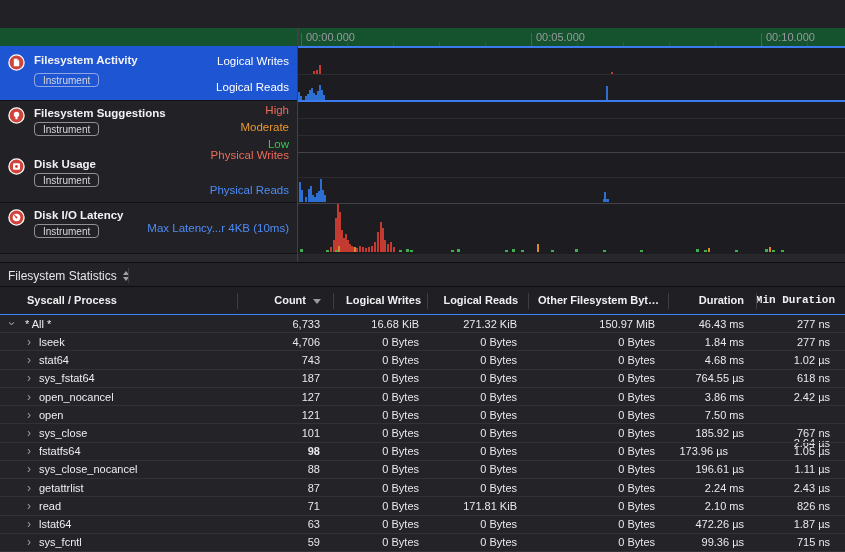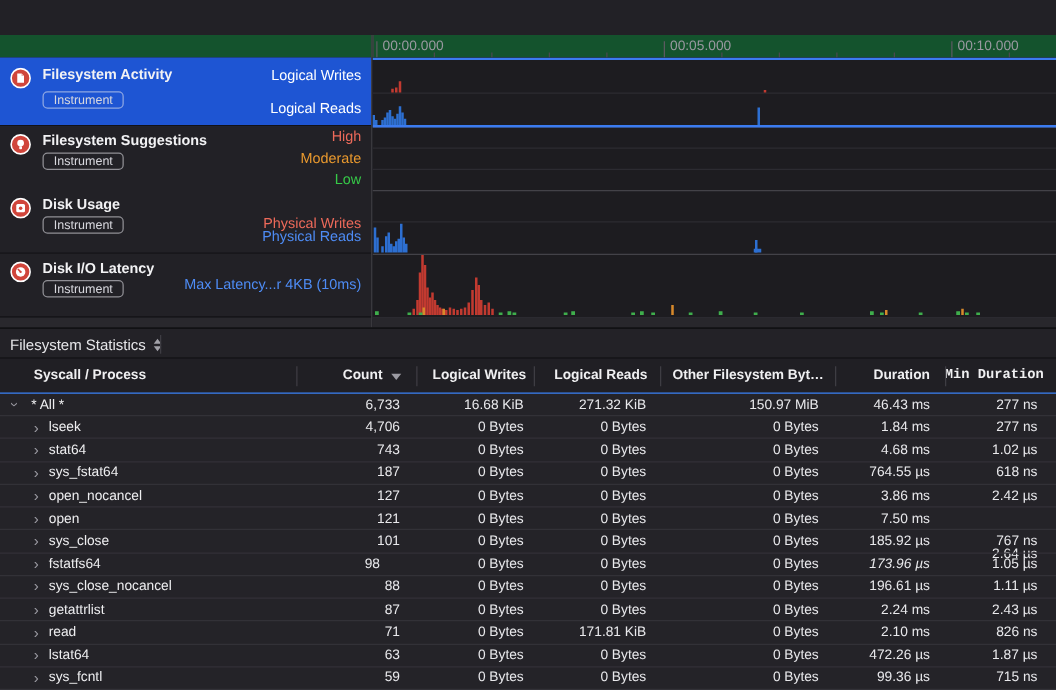--- a/index.html
+++ b/index.html
@@ -131,21 +131,21 @@
         <div class="lane-label" style="top: 42.5px; color: rgb(54, 201, 72);">Low</div>
       </div>
       <div class="track-hdr" style="top: 106px; height: 51px;">
         <div class="t-icon" style="top: 6px;"><svg width="17" height="17" viewBox="0 0 17 17">
             <circle cx="8.5" cy="8.5" r="7.6" fill="#d0453b" stroke="#fff" stroke-width="1.3"></circle>
             <rect x="5" y="5.2" width="7" height="6.6" rx="1.2" fill="#fff"></rect>
             <circle cx="8.5" cy="8.5" r="1.4" fill="#d0453b"></circle>
           </svg></div>
         <div class="t-title" style="top: 6px;">Disk Usage</div>
         <div class="t-badge" style="top: 21px;">Instrument</div>
-        <div class="lane-label" style="top: 27px; color: rgb(238, 106, 90);">Physical Writes</div>
+        <div class="lane-label" style="top: 3px; color: rgb(238, 106, 90);">Physical Writes</div>
         <div class="lane-label" style="top: 37.5px; color: rgb(78, 140, 245);">Physical Reads</div>
       </div>
       <div class="track-hdr" style="top: 157px; height: 51px;">
         <div class="t-icon" style="top: 6px;"><svg width="17" height="17" viewBox="0 0 17 17">
             <circle cx="8.5" cy="8.5" r="7.6" fill="#d0453b" stroke="#fff" stroke-width="1.3"></circle>
             <circle cx="8.5" cy="8.5" r="3.8" fill="#fff"></circle>
             <line x1="8.5" y1="8.5" x2="6.3" y2="6.2" stroke="#d0453b" stroke-width="1.2"></line>
             <circle cx="8.5" cy="8.5" r="0.9" fill="#d0453b"></circle>
           </svg></div>
         <div class="t-title" style="top: 6px;">Disk I/O Latency</div>
@@ -345,25 +345,25 @@
         <div class="cell-num" style="right: 525px;">101</div>
         <div class="cell-num" style="right: 426px;">0 Bytes</div>
         <div class="cell-num" style="right: 328px;">0 Bytes</div>
         <div class="cell-num" style="right: 190px;">0 Bytes</div>
         <div class="cell-num" style="right: 101px;">185.92 µs</div>
         <div class="cell-num" style="right: 15px;">767 ns</div>
       </div>
       <div class="tbl-row" style="top: 155.615px; height: 18.2308px;">
         <div class="disclose" style="left: 27px;">›</div>
         <div class="cell-name" style="left: 39px;">fstatfs64</div>
-        <div class="cell-num" style="right: 541px;">98</div>
-        <div class="cell-num" style="right: 426px;">0 Bytes</div>
-        <div class="cell-num" style="right: 328px;">0 Bytes</div>
-        <div class="cell-num" style="right: 190px;">0 Bytes</div>
-        <div class="cell-num" style="right: 101px; font-style: italic;">173.96 µs</div>
+        <div class="cell-num" style="right: 525px; font-weight: bold;">98</div>
+        <div class="cell-num" style="right: 426px;">0 Bytes</div>
+        <div class="cell-num" style="right: 328px;">0 Bytes</div>
+        <div class="cell-num" style="right: 190px;">0 Bytes</div>
+        <div class="cell-num" style="right: 117px;">173.96 µs</div>
         <div class="cell-num" style="right: 15px;">1.05 µs</div>
       </div>
       <div class="tbl-row" style="top: 173.846px; height: 18.2308px;">
         <div class="disclose" style="left: 27px;">›</div>
         <div class="cell-name" style="left: 39px;">sys_close_nocancel</div>
         <div class="cell-num" style="right: 525px;">88</div>
         <div class="cell-num" style="right: 426px;">0 Bytes</div>
         <div class="cell-num" style="right: 328px;">0 Bytes</div>
         <div class="cell-num" style="right: 190px;">0 Bytes</div>
         <div class="cell-num" style="right: 101px;">196.61 µs</div>

